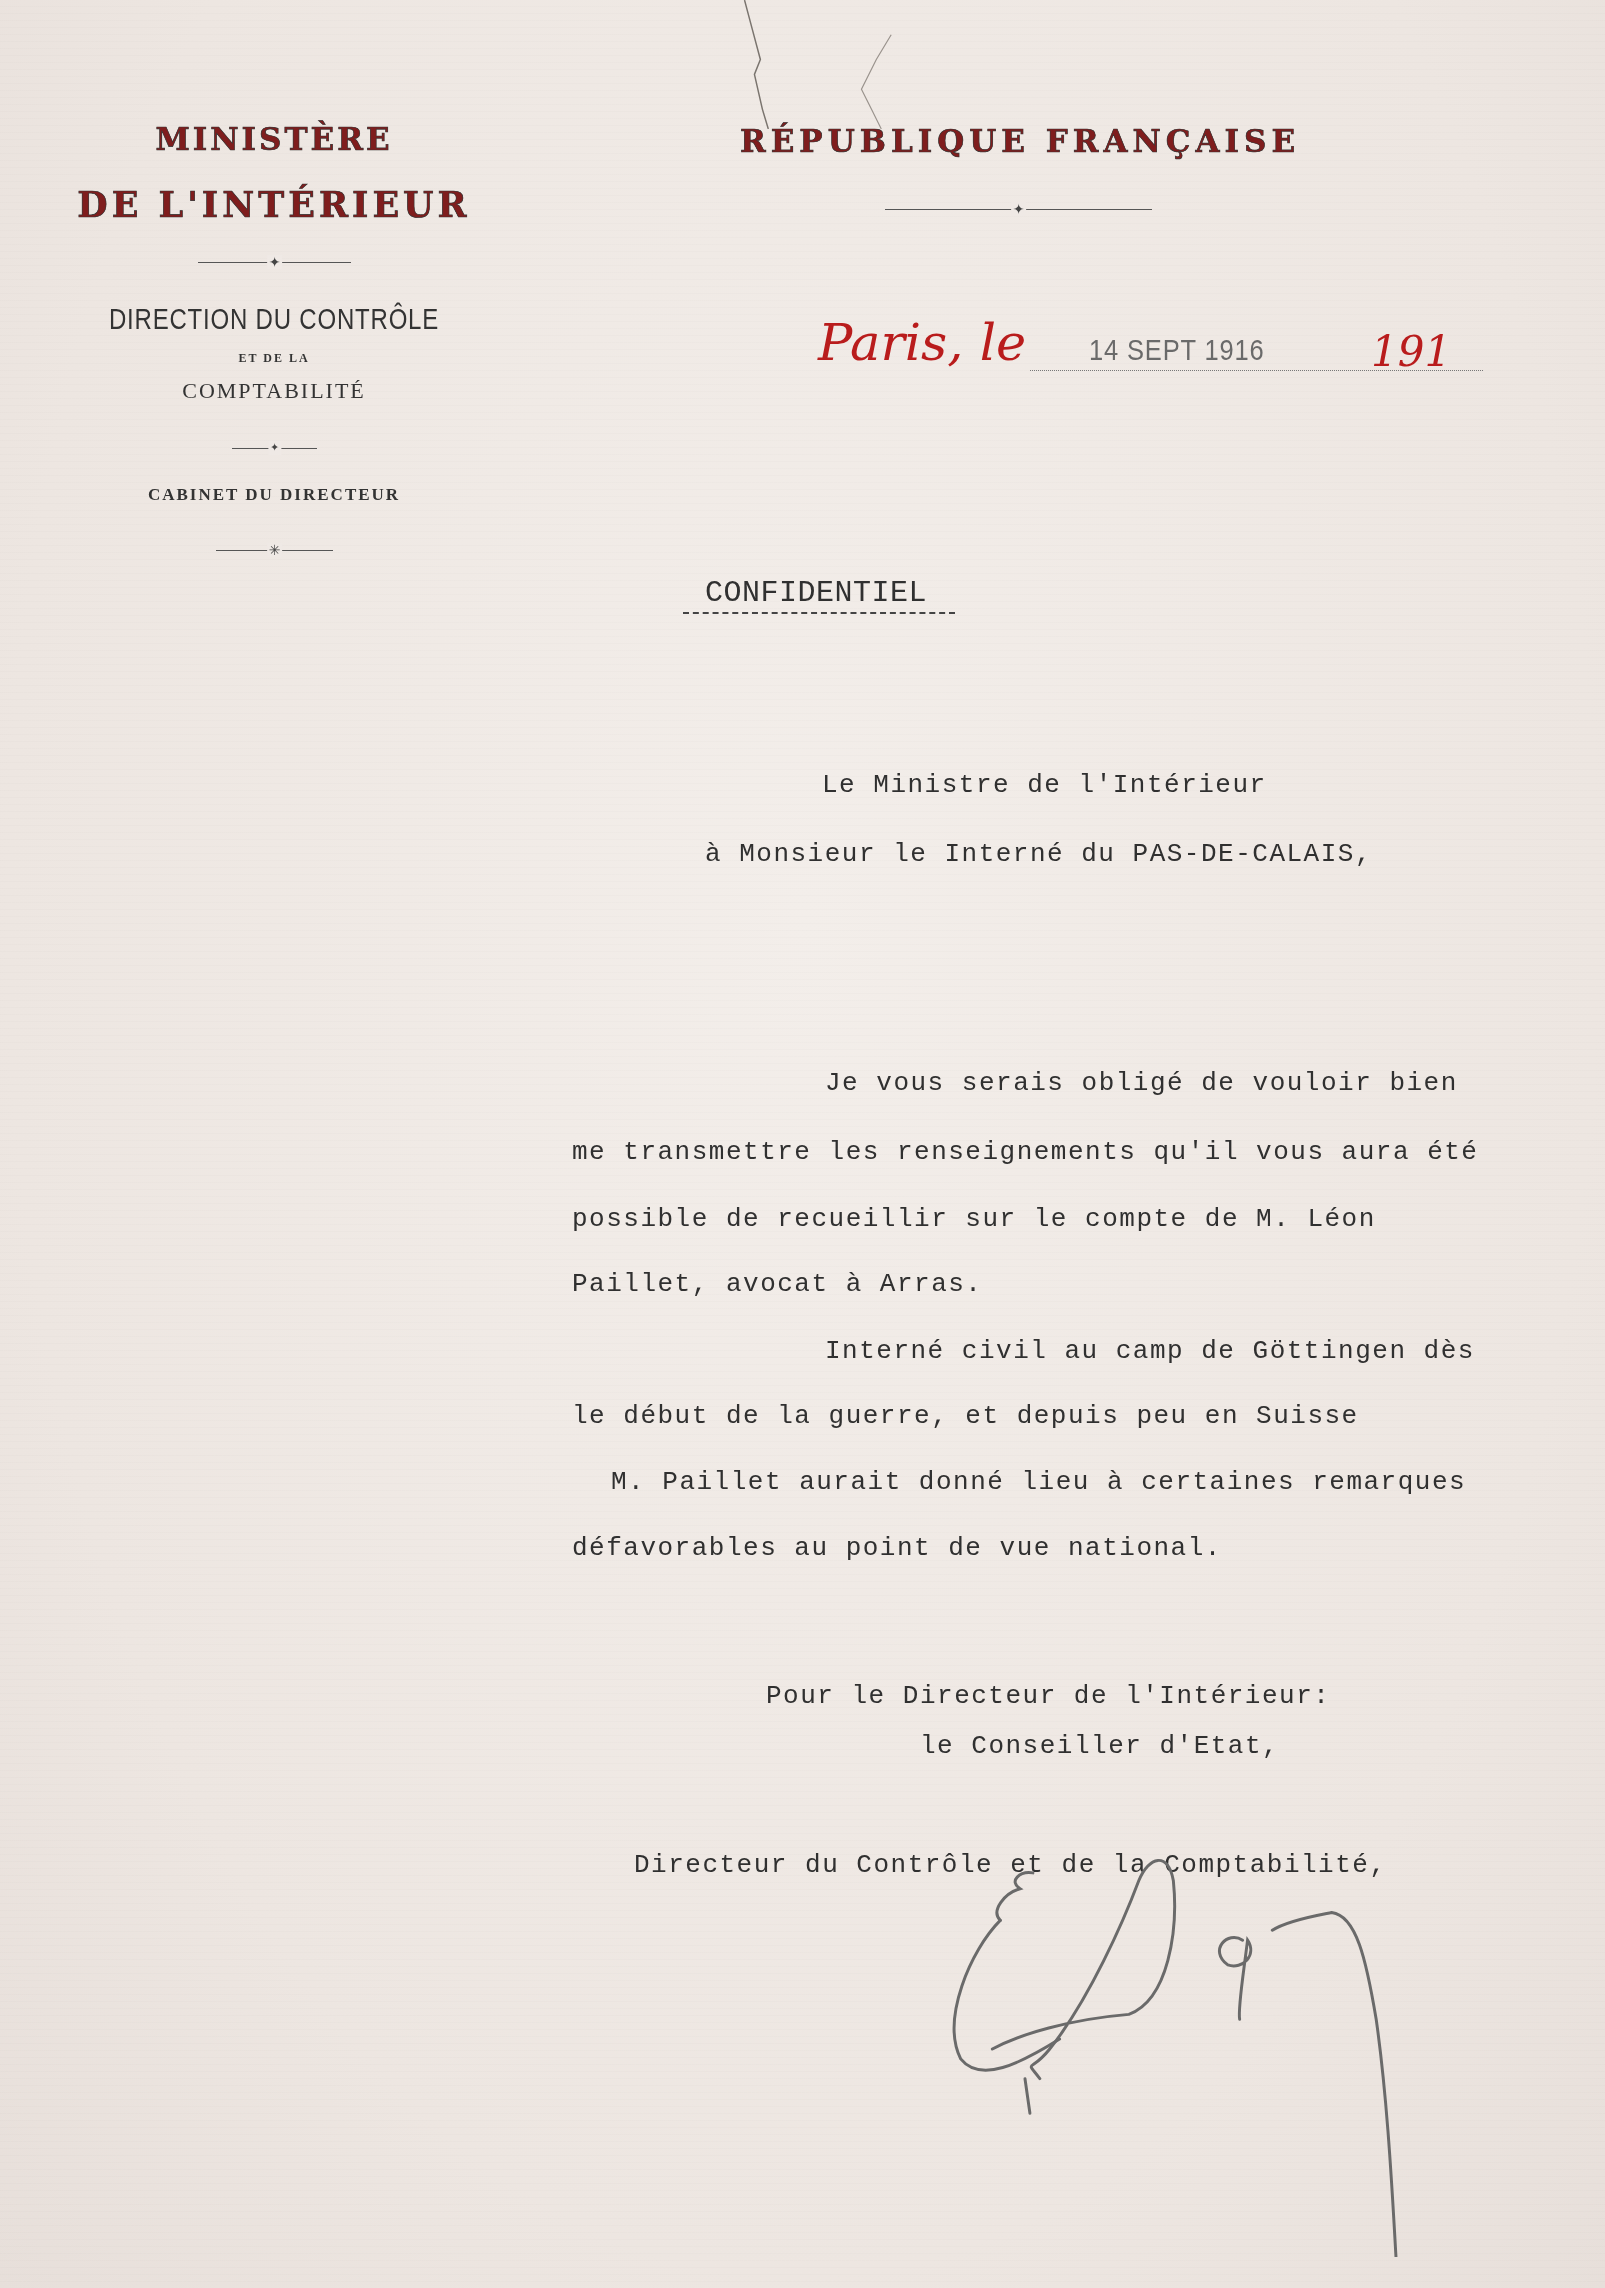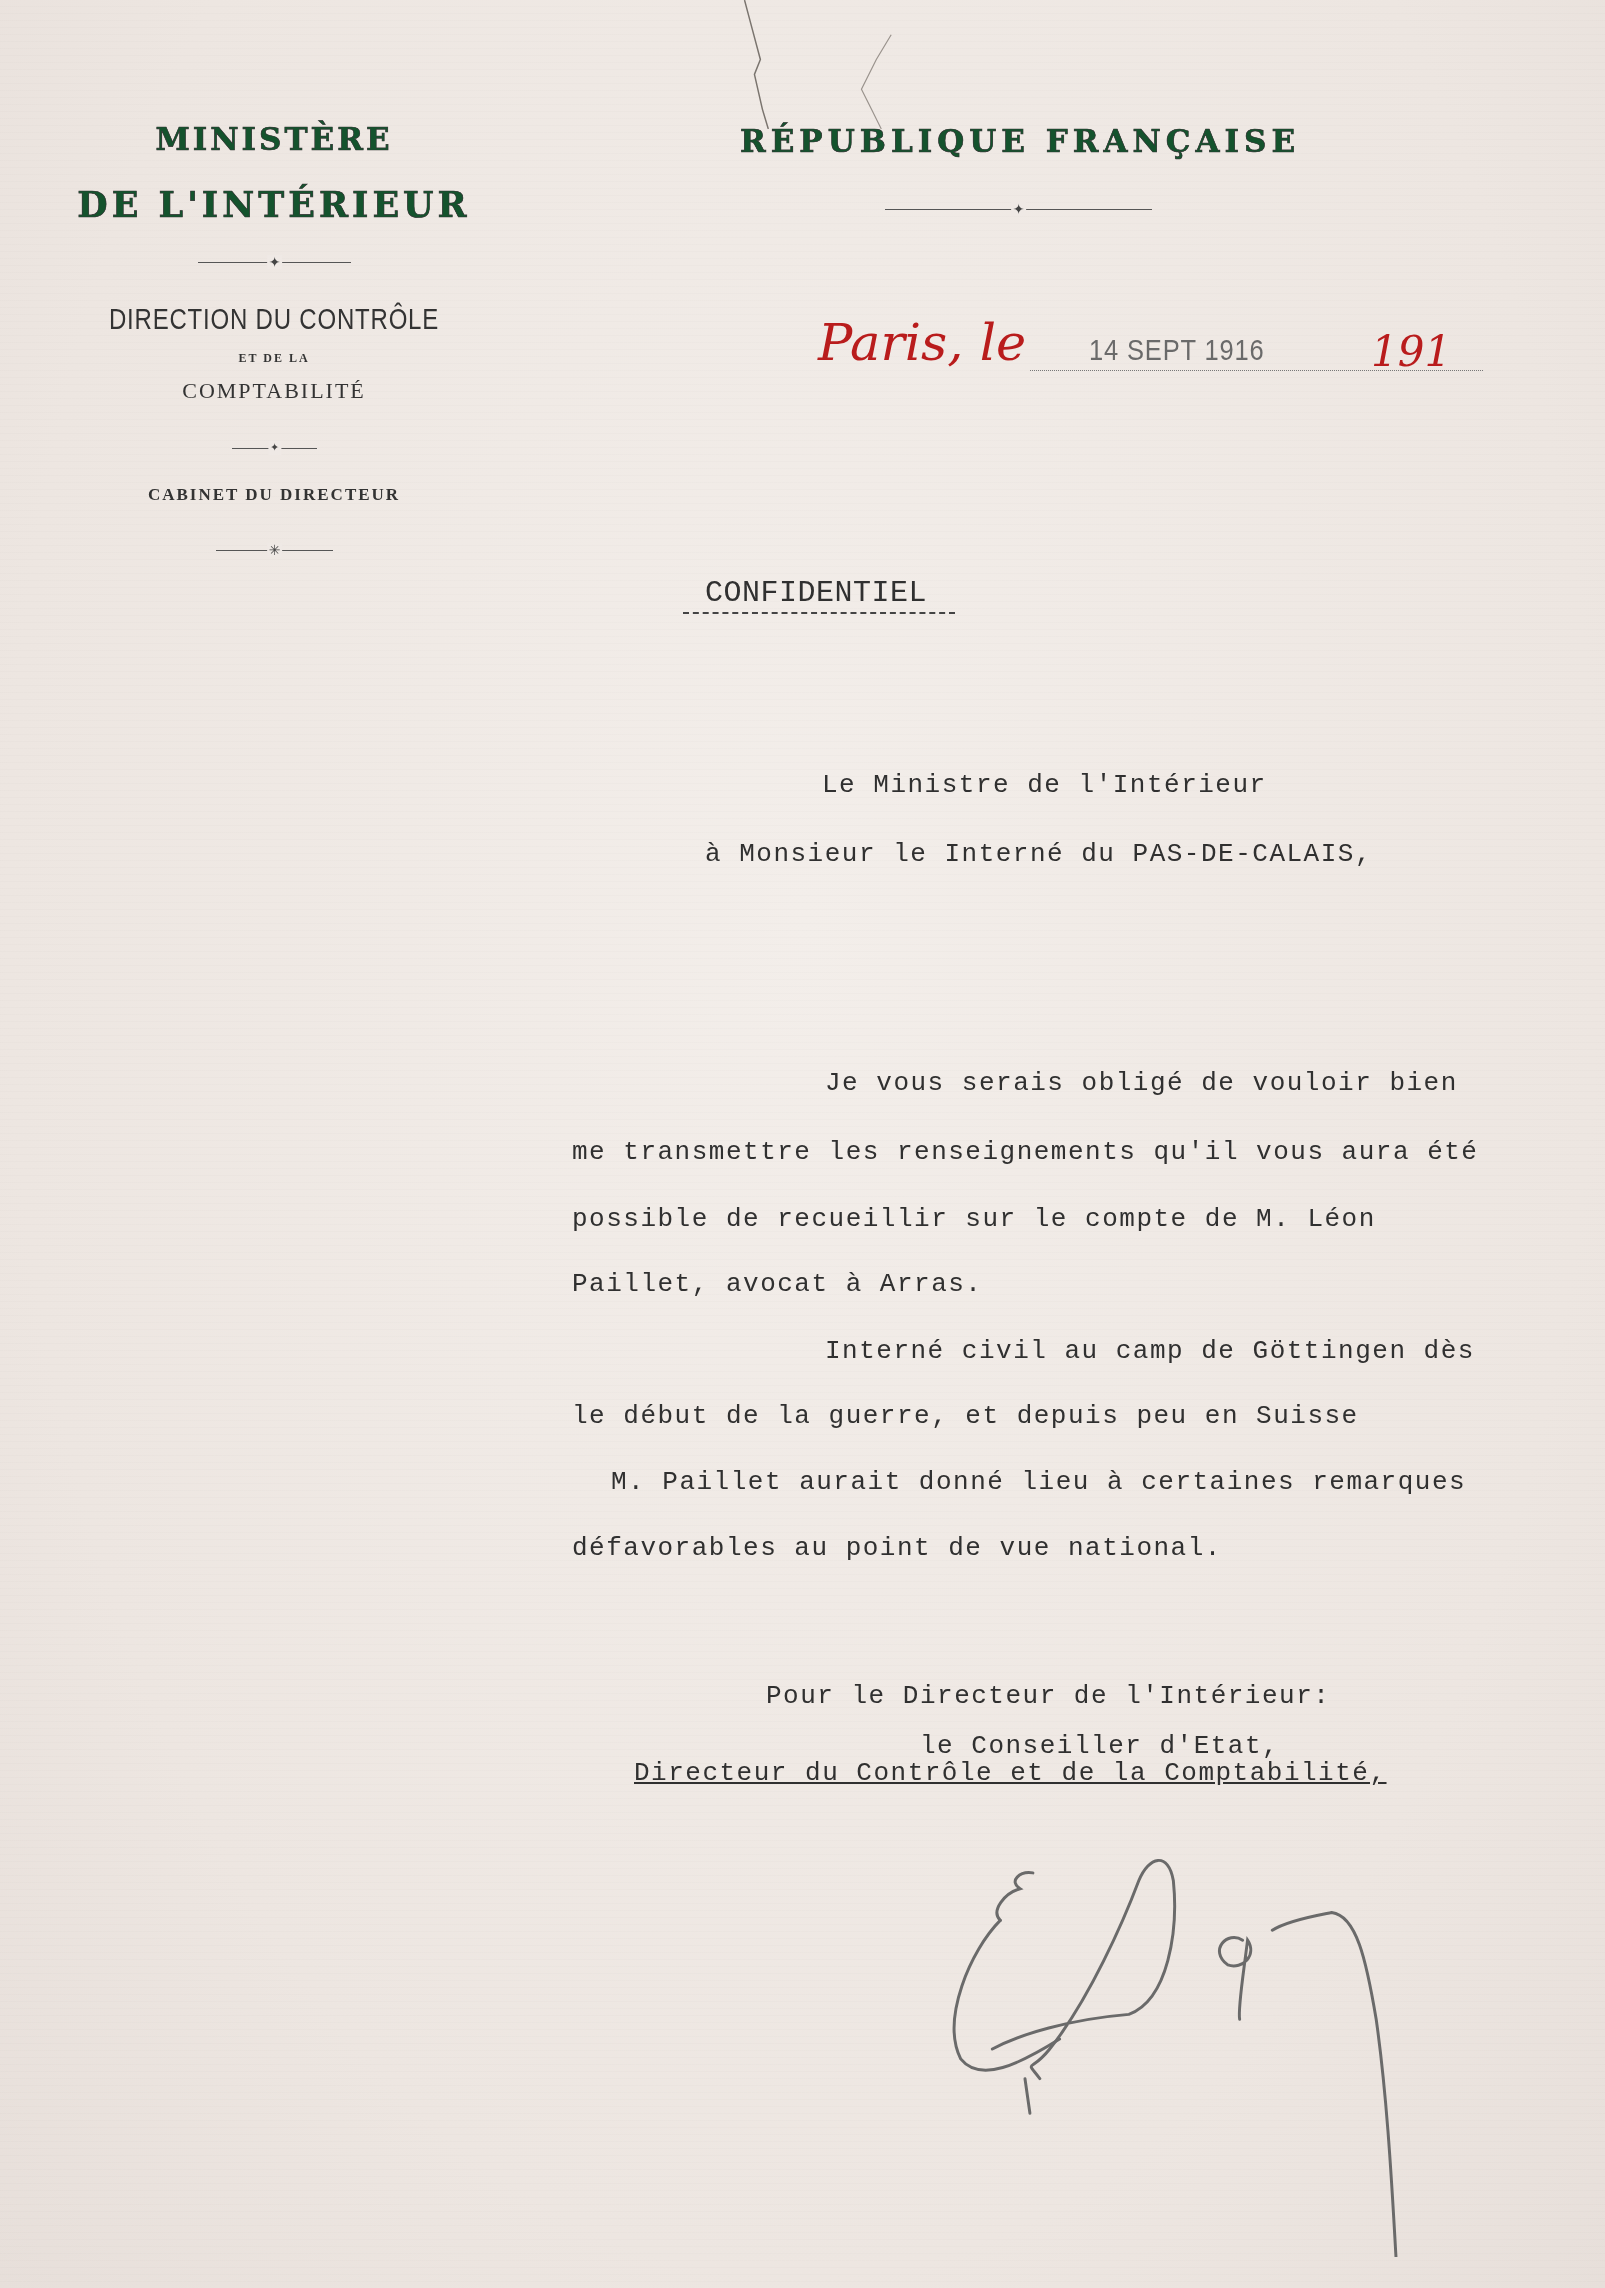--- a/index.html
+++ b/index.html
@@ -3,21 +3,21 @@
 <meta charset="utf-8">
 <style>
   html, body { margin:0; padding:0; }
   body { width:1606px; height:2289px; background:#efe9e5; position:relative; overflow:hidden;
          font-family:"Liberation Mono", "DejaVu Sans Mono", monospace; color:#2e2e2e; }
   .paper { position:absolute; inset:0;
     background:
       repeating-linear-gradient(0deg, rgba(0,0,0,0.012) 0px, rgba(0,0,0,0.012) 1px, transparent 1px, transparent 7px),
       radial-gradient(ellipse at 50% 40%, #f3eeea 0%, #ede6e1 70%, #e7dfda 100%); }
   .abs { position:absolute; white-space:nowrap; }
-  .engraved { font-family:"DejaVu Serif", "Liberation Serif", serif; font-weight:bold; color:#14532d;
+  .engraved { font-family:"DejaVu Serif", "Liberation Serif", serif; font-weight:bold; color:#7f1d1d;
     letter-spacing:3px; text-shadow: 0 0 0 #333; -webkit-text-stroke:0.6px #3a3a3a; }
   .cond { font-family:"Liberation Sans", "DejaVu Sans", sans-serif; color:#333; }
   .roman { font-family:"Liberation Serif", "DejaVu Serif", serif; color:#333; }
   .divider { position:absolute; height:0; border-top:1.5px solid #555; }
   .divider .orn { position:absolute; left:50%; top:-8px; transform:translateX(-50%); font-size:14px; color:#444;
     font-family:"DejaVu Sans", sans-serif; background:#efe9e5; padding:0 2px; line-height:14px; }
   .typed { font-family:"Liberation Mono", "DejaVu Sans Mono", monospace; font-size:26px; color:#303030; letter-spacing:1.5px; }
   .script { font-family:"DejaVu Serif", "Liberation Serif", serif; font-style:italic; color:#b91c1c; }
   .dotline { position:absolute; border-top:1.5px dotted #777; height:0; }
   .stamp { font-family:"Liberation Sans", "DejaVu Sans", sans-serif; color:#6a6a6a; font-size:30px; letter-spacing:1px; transform:scaleX(0.85); transform-origin:left; }
@@ -77,21 +77,21 @@
   <div class="abs typed" style="left:572px;top:1269px;">Paillet, avocat à Arras.</div>
   <div class="abs typed" style="left:825px;top:1336px;">Interné civil au camp de Göttingen dès</div>
   <div class="abs typed" style="left:572px;top:1401px;">le début de la guerre, et depuis peu en Suisse</div>
   <div class="abs typed" style="left:600px;top:1467px;margin-left:11px;">M. Paillet aurait donné lieu à certaines remarques</div>
   <div class="abs typed" style="left:572px;top:1533px;">défavorables au point de vue national.</div>
 </div>
 
 <div>
   <div class="abs typed" style="left:766px;top:1681px;">Pour le Directeur de l'Intérieur:</div>
   <div class="abs typed" style="left:920px;top:1731px;">le Conseiller d'Etat,</div>
-  <div class="abs typed" style="left:634px;top:1758px;text-decoration:underline;">Directeur du Contrôle et de la Comptabilité,</div>
+  <div class="abs typed" style="left:634px;top:1850px;">Directeur du Contrôle et de la Comptabilité,</div>
 </div>
 
 <svg class="abs" style="left:931px;top:1841px;" width="554" height="416" viewBox="0 0 560 420">
   <g fill="none" stroke="#6a6a6a" stroke-width="3" stroke-linecap="round">
     <path d="M103 32 C 90 30, 78 40, 90 48 C 75 52, 60 70, 70 80"></path>
     <path d="M70 80 C 40 110, 10 180, 30 220 C 50 245, 90 225, 130 200"></path>
     <path d="M62 210 C 90 195, 140 180, 200 175 C 240 160, 250 90, 245 40 C 240 10, 220 15, 210 40 C 195 80, 160 160, 120 210 C 100 235, 95 220, 110 240"></path>
     <path d="M95 240 L 100 275"></path>
     <path d="M315 100 C 300 90, 280 110, 300 125 C 315 130, 330 115, 320 100 C 315 140, 310 170, 312 180"></path>
     <path d="M345 90 C 360 80, 390 75, 405 72 C 430 75, 440 120, 450 180 C 460 250, 465 330, 470 420"></path>

